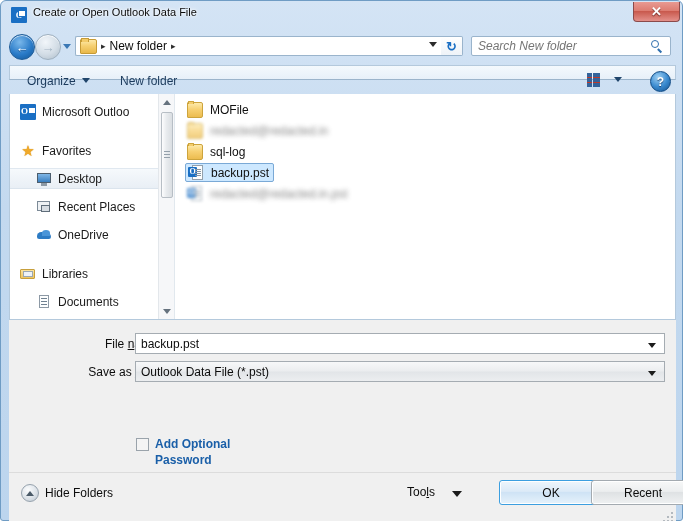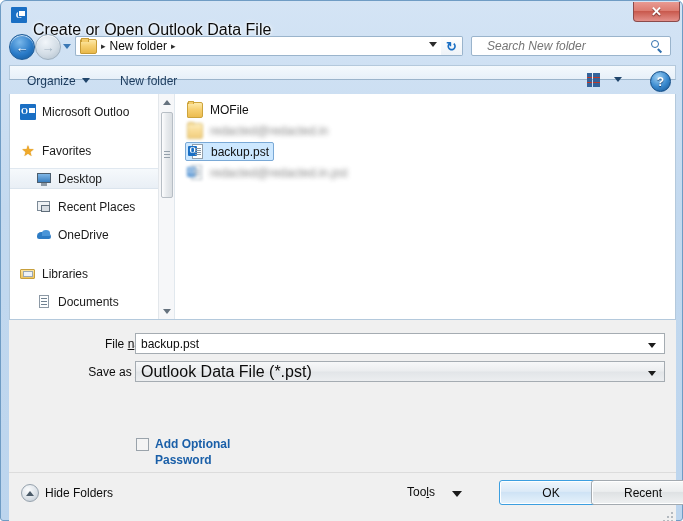--- a/index.html
+++ b/index.html
@@ -52,22 +52,22 @@
   }
   #title-icon .env {
     position: absolute;
     right: 1px; top: 3px;
     width: 6px; height: 5px;
     background: #ffffff;
     border: 0.5px solid #1a6fc4;
   }
   #title-text {
     position: absolute;
-    left: 32px; top: 20px;
-    font-size: 16px;
+    left: 32px; top: 5px;
+    font-size: 11px;
     color: #0b0b0b;
     text-shadow: 0 0 3px #ffffff, 0 0 5px #ffffff;
     white-space: nowrap;
   }
   #close-button {
     position: absolute;
     right: 4px; top: 1px;
     width: 47px; height: 20px;
     box-sizing: border-box;
     border: 1px solid #8b4a4a;
@@ -207,21 +207,21 @@
     display: flex; align-items: center;
   }
   #search-input {
     border: none;
     outline: none;
     background: transparent;
     font-family: "Liberation Sans", sans-serif;
     font-style: italic;
     font-size: 12px;
     color: #6d6d6d;
-    margin-left: 15px;
+    margin-left: 6px;
     width: 165px;
     padding: 0;
   }
   #search-icon {
     position: absolute;
     right: 6px; top: 3px;
     width: 13px; height: 13px;
   }
   #search-icon .lens {
     position: absolute;
@@ -680,21 +680,21 @@
     left: 126px; top: 41px;
     width: 530px; height: 21px;
     box-sizing: border-box;
     background: linear-gradient(to bottom, #f7f8f9 0%, #ebedef 48%, #e2e5e8 52%, #eceef0 100%);
     border: 1px solid #a5acb2;
     display: flex; align-items: center;
     cursor: default;
   }
   #savetype-value {
     margin-left: 5px;
-    font-size: 16px;
+    font-size: 12px;
     color: #0c0c0c;
     white-space: nowrap;
   }
   .combo-caret {
     position: absolute;
     right: 8px; top: 9px;
     width: 0; height: 0;
     border-left: 4px solid transparent;
     border-right: 4px solid transparent;
     border-top: 5px solid #1b1b1b;
@@ -949,20 +949,26 @@
             <span class="fi fi-folder"></span>
             <span class="file-name">MOFile</span>
           </span>
         </div>
         <div class="file-row">
           <span class="sel-wrap">
             <span class="fi fi-folder blurred-icon"></span>
             <span class="file-name blurred">redacted@redacted.in</span>
           </span>
         </div>
+        <div class="file-row">
+          <span class="sel-wrap">
+            <span class="fi fi-folder"></span>
+            <span class="file-name">sql-log</span>
+          </span>
+        </div>
         <div class="file-row selected">
           <span class="sel-wrap">
             <span class="fi fi-pst">
               <span class="o-letter">O</span>
               <span class="lines"></span>
             </span>
             <span class="file-name">backup.pst</span>
           </span>
         </div>
         <div class="file-row">

